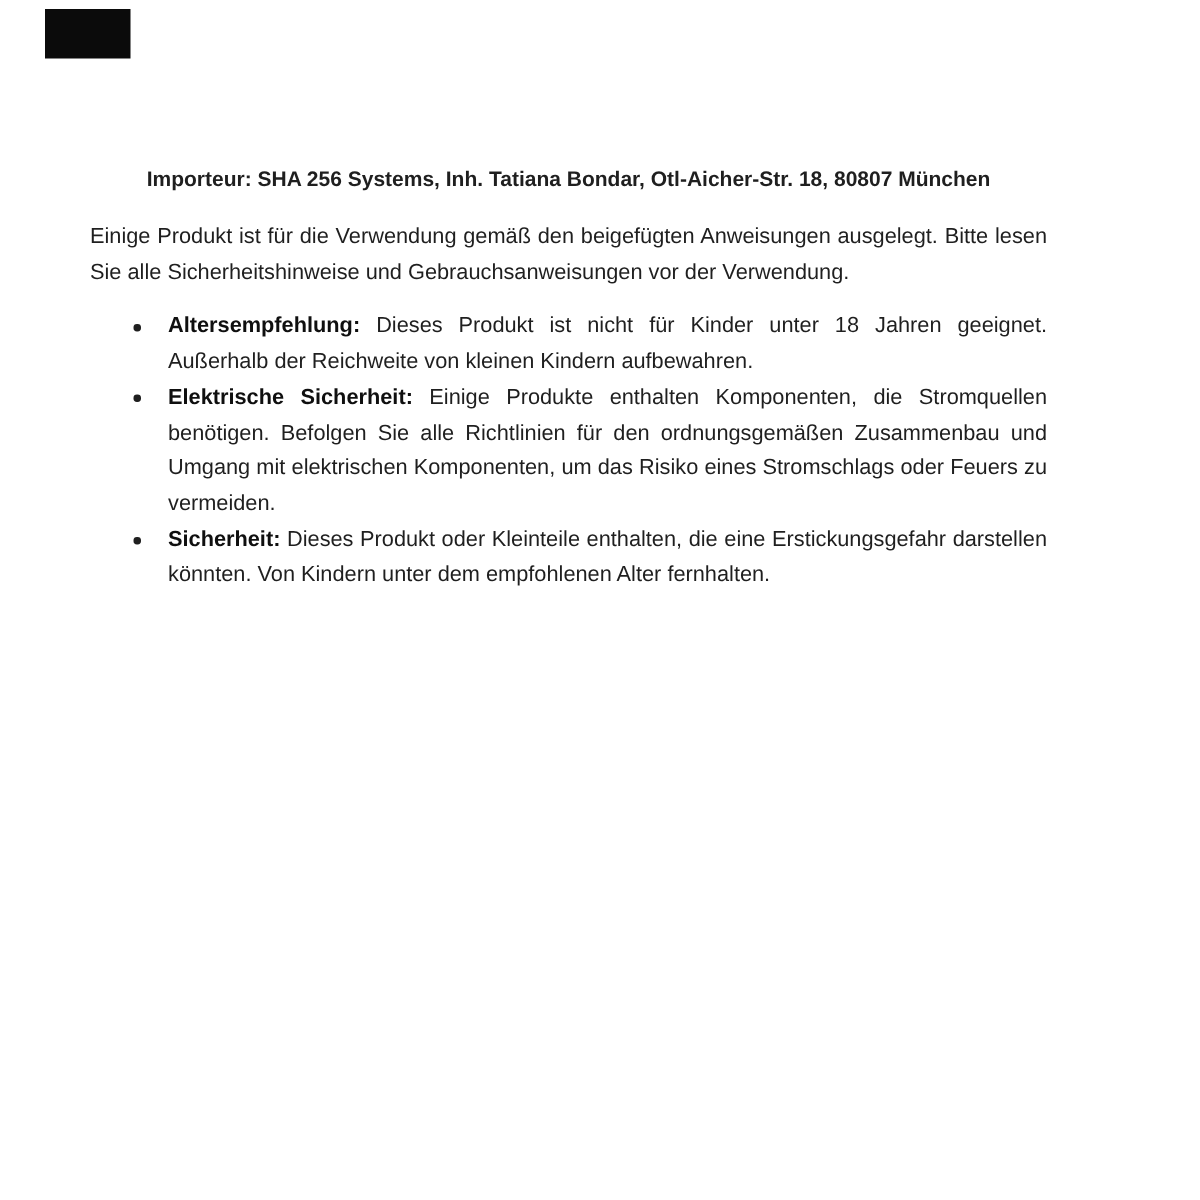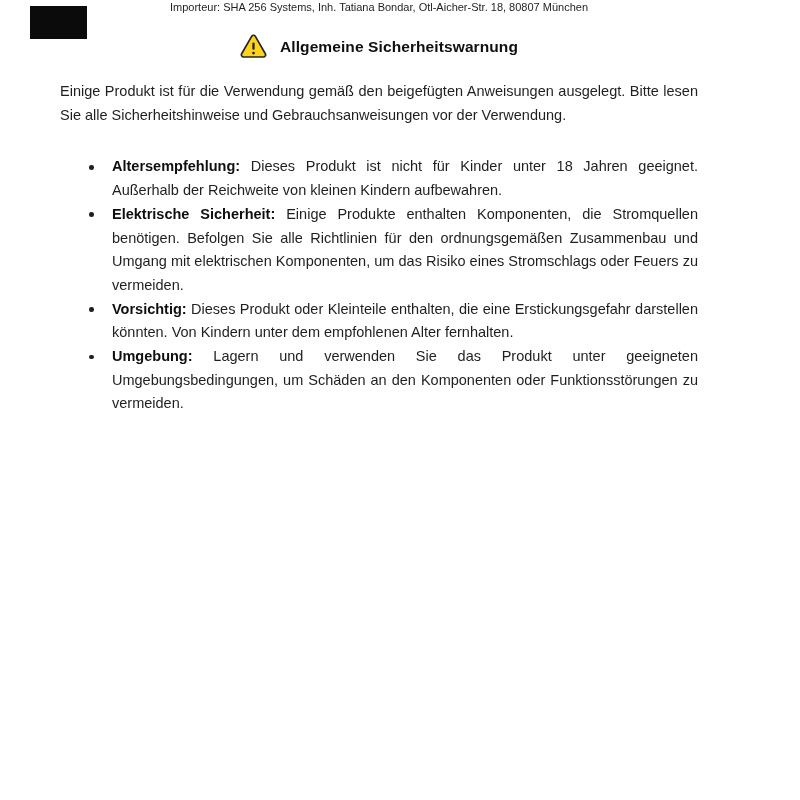--- a/index.html
+++ b/index.html
@@ -12,23 +12,25 @@
     overflow: hidden;
   }
   .page { position: relative; width: 800px; height: 800px; }
   .logo-block {
     position: absolute; left: 30px; top: 6px;
     width: 57px; height: 33px;
     background: var(--logo_block, #0b0b0b);
   }
   .content { margin-left: 60px; width: 638px; }
   .importer {
+    padding-top: 112px;
     text-align: center;
-    font-size: 11px; line-height: 14px;
+    font-size: 14px; line-height: 14px;
     color: var(--text, #1f1f1f);
+    font-weight: bold;
   }
   .heading-row {
     margin-top: 20px;
     display: flex; align-items: center; justify-content: center;
     gap: 13px;
   }
   .warn-icon { display: inline-flex; }
   .warn-icon svg .tri {
     fill: var(--warning_fill, #FFD21C);
     stroke: var(--warning_stroke, #242424);
@@ -40,21 +42,21 @@
     font-size: 15.5px; font-weight: bold;
     letter-spacing: 0.1px;
     color: var(--heading_text, #0f0f0f);
   }
   .intro {
     margin: 21px 0 0 0;
     font-size: 14.5px; line-height: 23.7px;
     text-align: justify; text-align-last: left;
   }
   .bullets {
-    margin: 28px 0 0 0;
+    margin: 12px 0 0 0;
     padding: 0 0 0 52px;
     list-style: none;
   }
   .bullets li {
     position: relative;
     font-size: 14.5px; line-height: 23.7px;
     text-align: justify; text-align-last: left;
   }
   .bullets li::before {
     content: "";
@@ -68,46 +70,32 @@
 <body>
 
 <div class="page">
 
   <div class="logo-block"></div>
 
   <div class="content">
 
     <div class="importer">Importeur: SHA 256 Systems, Inh. Tatiana Bondar, Otl-Aicher-Str. 18, 80807 München</div>
 
-    <div class="heading-row">
-      <span class="warn-icon">
-        <svg viewBox="0 0 26 24" width="27" height="25" aria-hidden="true">
-          <path class="tri" d="M11.2 2.2 L1.6 19.0 a2.1 2.1 0 0 0 1.82 3.15 h19.16 a2.1 2.1 0 0 0 1.82-3.15 L14.8 2.2 a2.08 2.08 0 0 0-3.6 0 Z"></path>
-          <rect class="mark" x="11.9" y="8.1" width="2.2" height="7.1" rx="1.1"></rect>
-          <circle class="mark" cx="13" cy="18.3" r="1.35"></circle>
-        </svg>
-      </span>
-      <h1 class="title">Allgemeine Sicherheitswarnung</h1>
-    </div>
 
     <p class="intro">Einige Produkt ist für die Verwendung gemäß den beigefügten Anweisungen ausgelegt. Bitte lesen Sie alle Sicherheitshinweise und Gebrauchsanweisungen vor der Verwendung.</p>
 
     <ul class="bullets">
       <li>
         <b class="blabel">Altersempfehlung:</b>
         <span class="btext">Dieses Produkt ist nicht für Kinder unter 18 Jahren geeignet. Außerhalb der Reichweite von kleinen Kindern aufbewahren.</span>
       </li>
       <li>
         <b class="blabel">Elektrische Sicherheit:</b>
         <span class="btext">Einige Produkte enthalten Komponenten, die Stromquellen benötigen. Befolgen Sie alle Richtlinien für den ordnungsgemäßen Zusammenbau und Umgang mit elektrischen Komponenten, um das Risiko eines Stromschlags oder Feuers zu vermeiden.</span>
       </li>
       <li>
-        <b class="blabel">Vorsichtig:</b>
+        <b class="blabel">Sicherheit:</b>
         <span class="btext">Dieses Produkt oder Kleinteile enthalten, die eine Erstickungsgefahr darstellen könnten. Von Kindern unter dem empfohlenen Alter fernhalten.</span>
-      </li>
-      <li>
-        <b class="blabel">Umgebung:</b>
-        <span class="btext">Lagern und verwenden Sie das Produkt unter geeigneten Umgebungsbedingungen, um Schäden an den Komponenten oder Funktionsstörungen zu vermeiden.</span>
       </li>
     </ul>
 
   </div>
 </div>
 
 </body></html>

